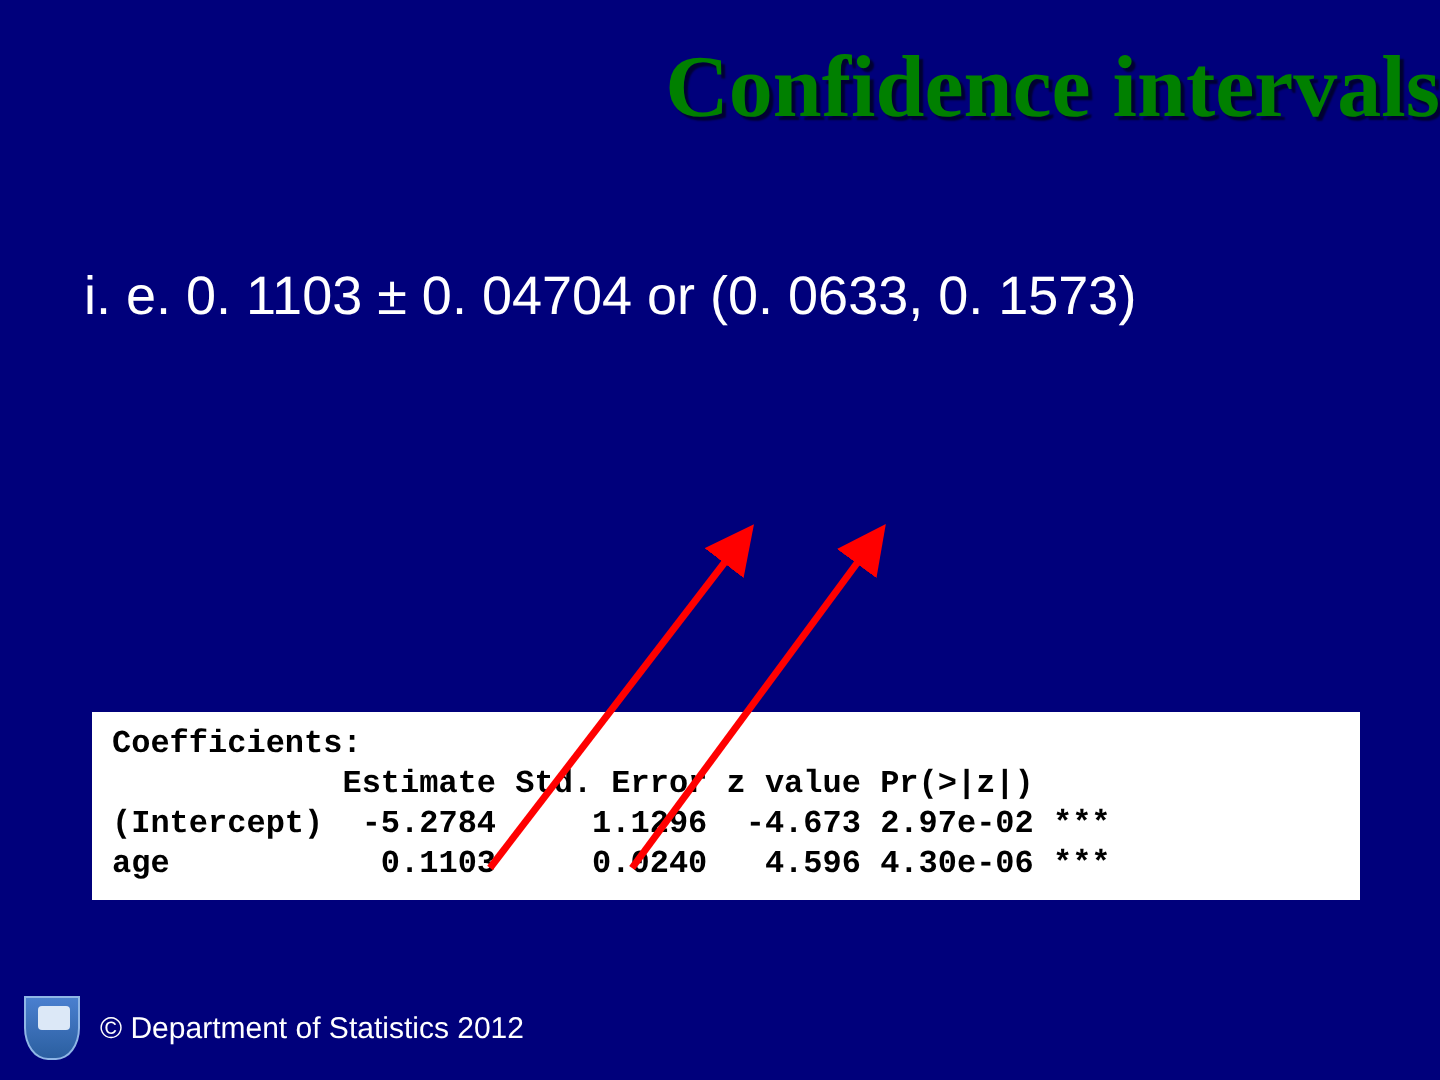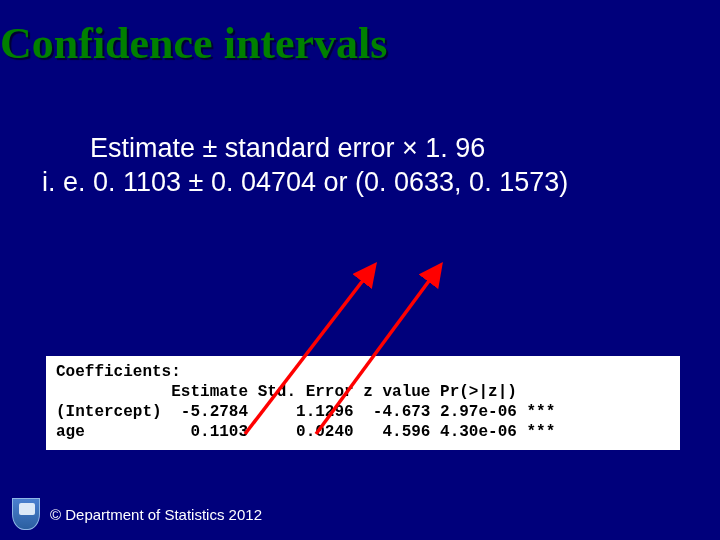--- a/index.html
+++ b/index.html
@@ -9,21 +9,21 @@
     color: #fff;
     font-family: Arial, Helvetica, sans-serif;
     position: relative;
   }
   .title {
     font-family: "Comic Sans MS", "Comic Sans", cursive;
     font-weight: bold;
     font-size: 44px;
     color: #008000;
     text-shadow: 2px 2px 1px rgba(0,0,0,0.6);
-    text-align: left;
+    text-align: right;
     padding-top: 18px;
   }
   .content {
     position: absolute;
     top: 132px;
     left: 42px;
     right: 42px;
     font-size: 27px;
     line-height: 1.25;
   }
@@ -72,27 +72,26 @@
     background:#dce8f7; border-radius:2px;
   }
   .footer-left { display:flex; align-items:center; }
 </style>
 </head>
 <body>
 
 <h1 class="title">Confidence intervals</h1>
 
 <div class="content">
-  <div class="indent">Estimate  ±  standard error × 1. 96</div>
   <div>i. e. 0. 1103 ± 0. 04704 or  (0. 0633, 0. 1573)</div>
 </div>
 
 <div class="coef-box"><span>Coefficients:</span>
 <span>            Estimate Std. Error z value Pr(&gt;|z|)</span>
-<span>(Intercept)  -5.2784     1.1296  -4.673 2.97e-06 ***</span>
+<span>(Intercept)  -5.2784     1.1296  -4.673 2.97e-02 ***</span>
 <span>age           0.1103     0.0240   4.596 4.30e-06 ***</span></div>
 
 <svg class="arrows" viewBox="0 0 720 540">
   <defs>
     <marker id="ah" viewBox="0 0 10 10" refX="8" refY="5" markerWidth="7" markerHeight="7" orient="auto-start-reverse">
       <path d="M 0 0 L 10 5 L 0 10 z" fill="#ff0000"></path>
     </marker>
   </defs>
   <line class="arrow" x1="245" y1="434" x2="374" y2="266" marker-end="url(#ah)"></line>
   <line class="arrow" x1="316" y1="434" x2="440" y2="266" marker-end="url(#ah)"></line>

